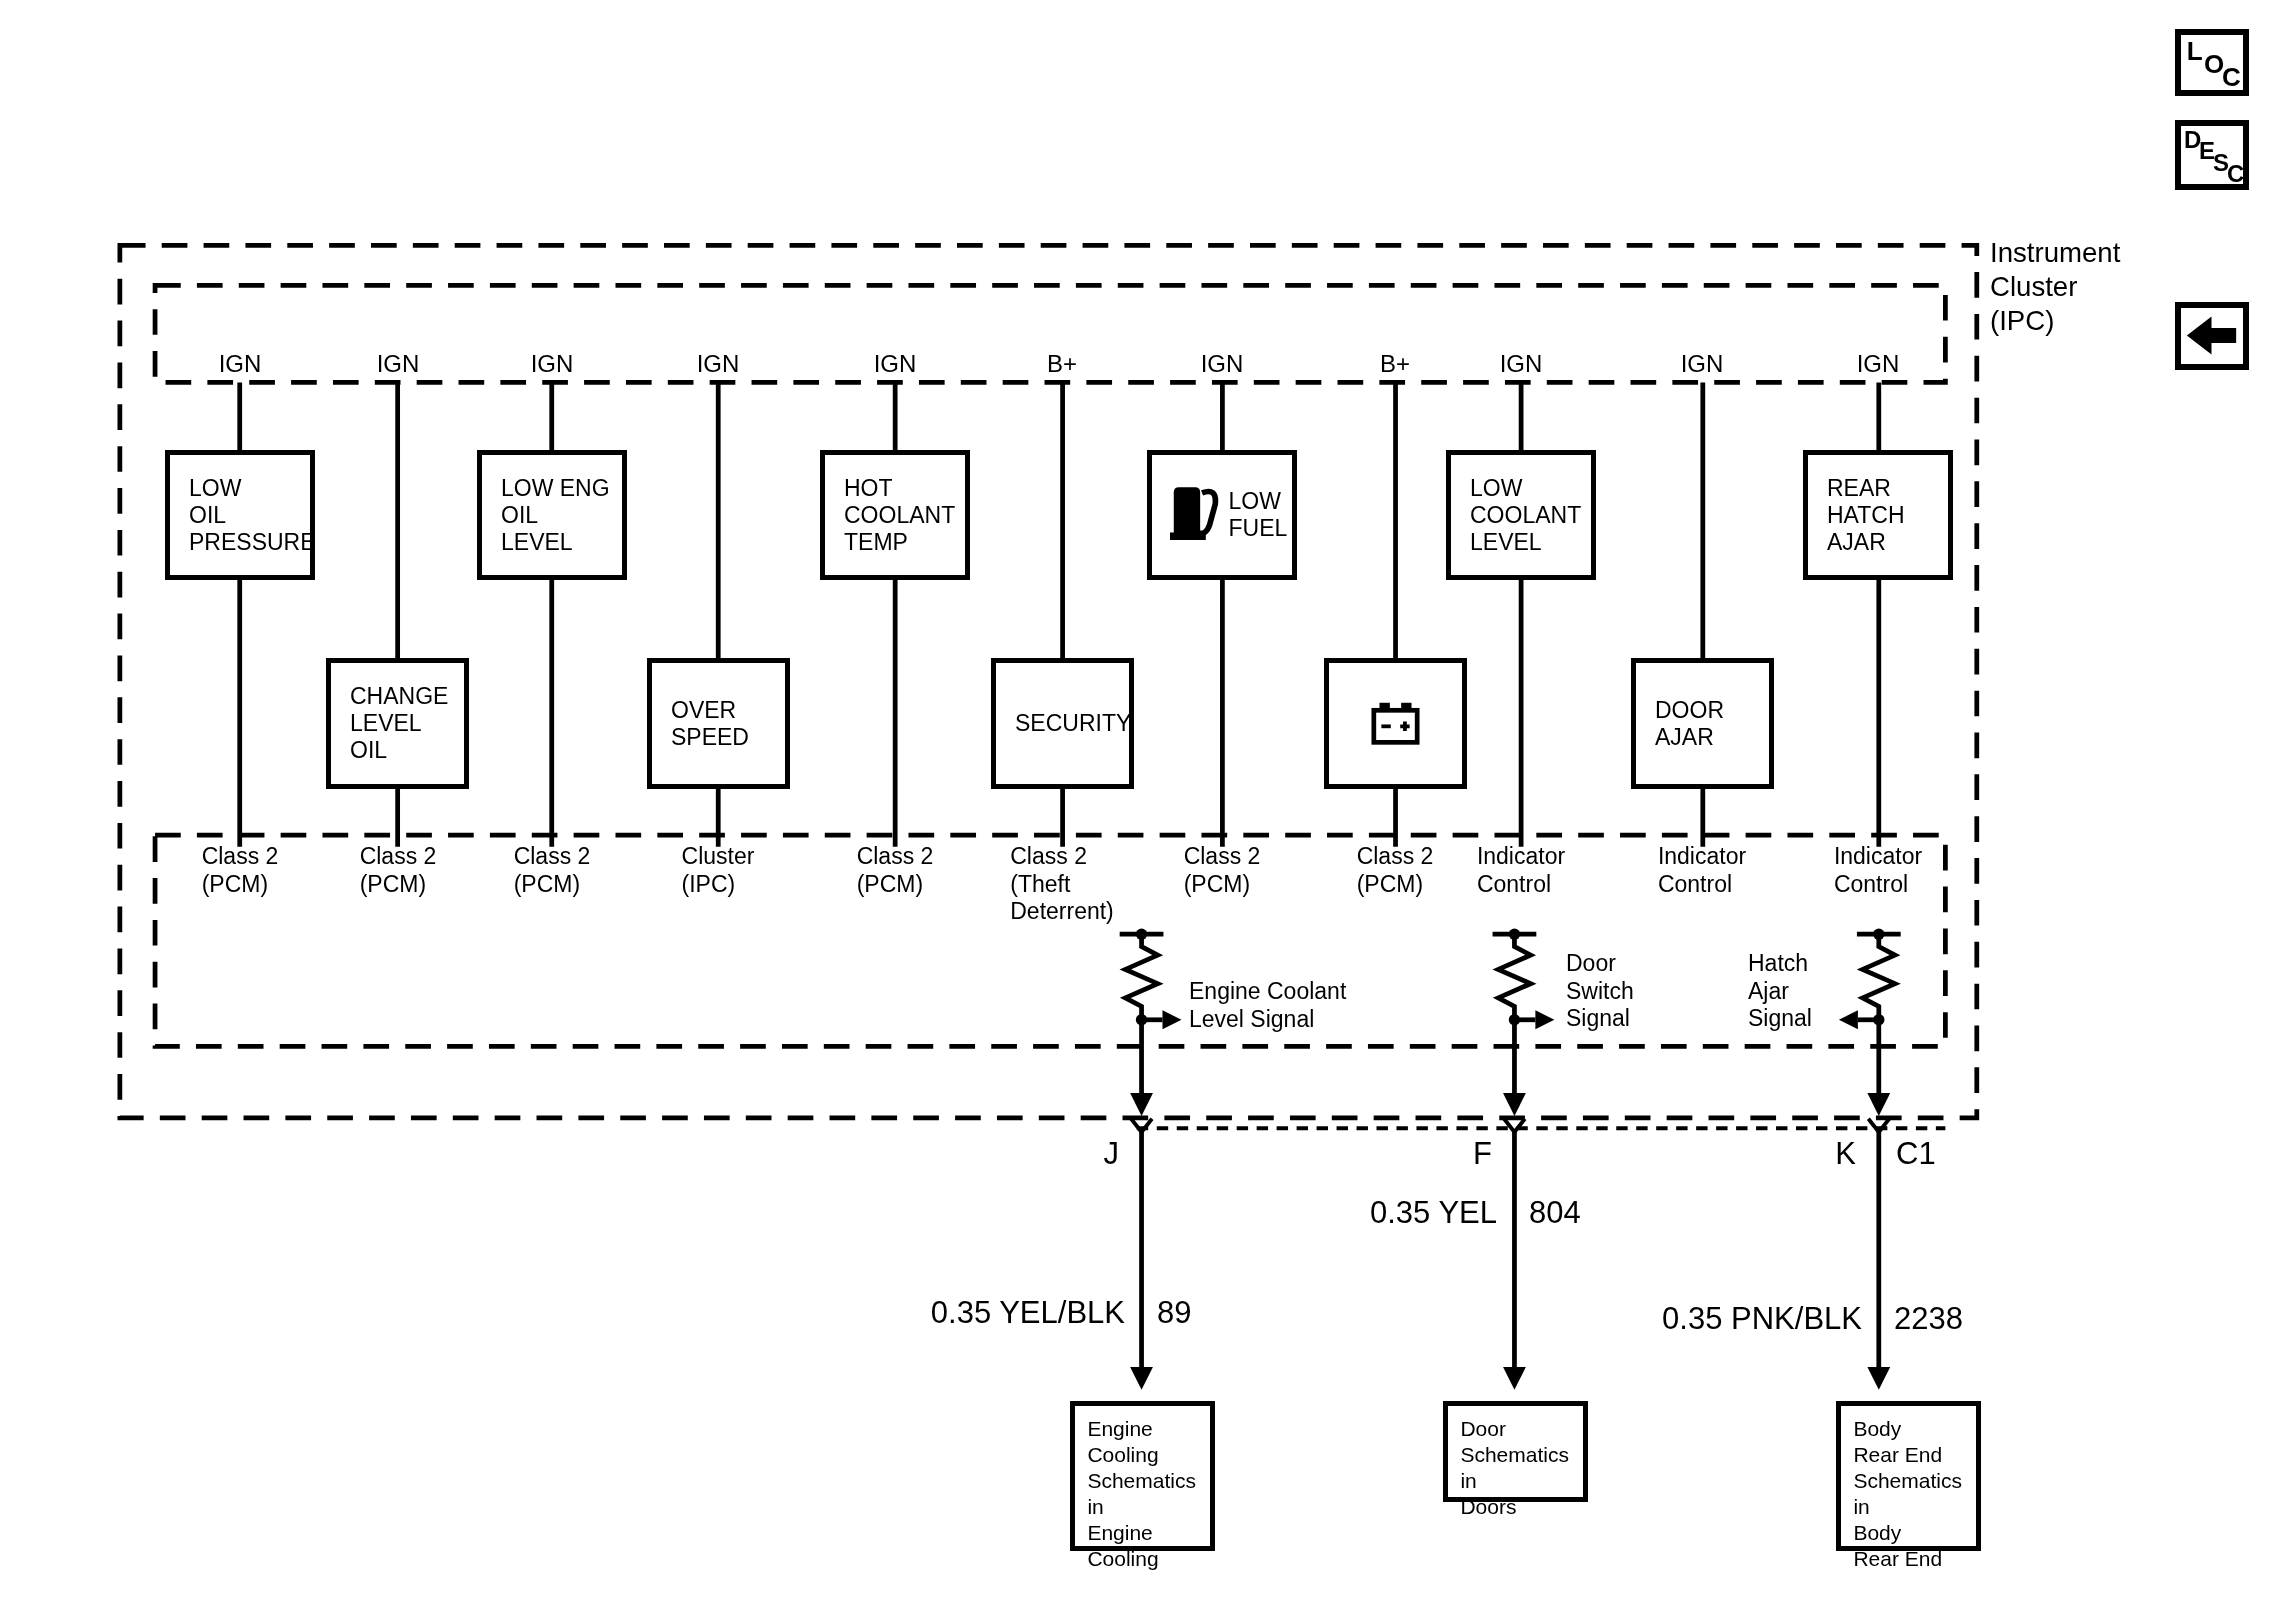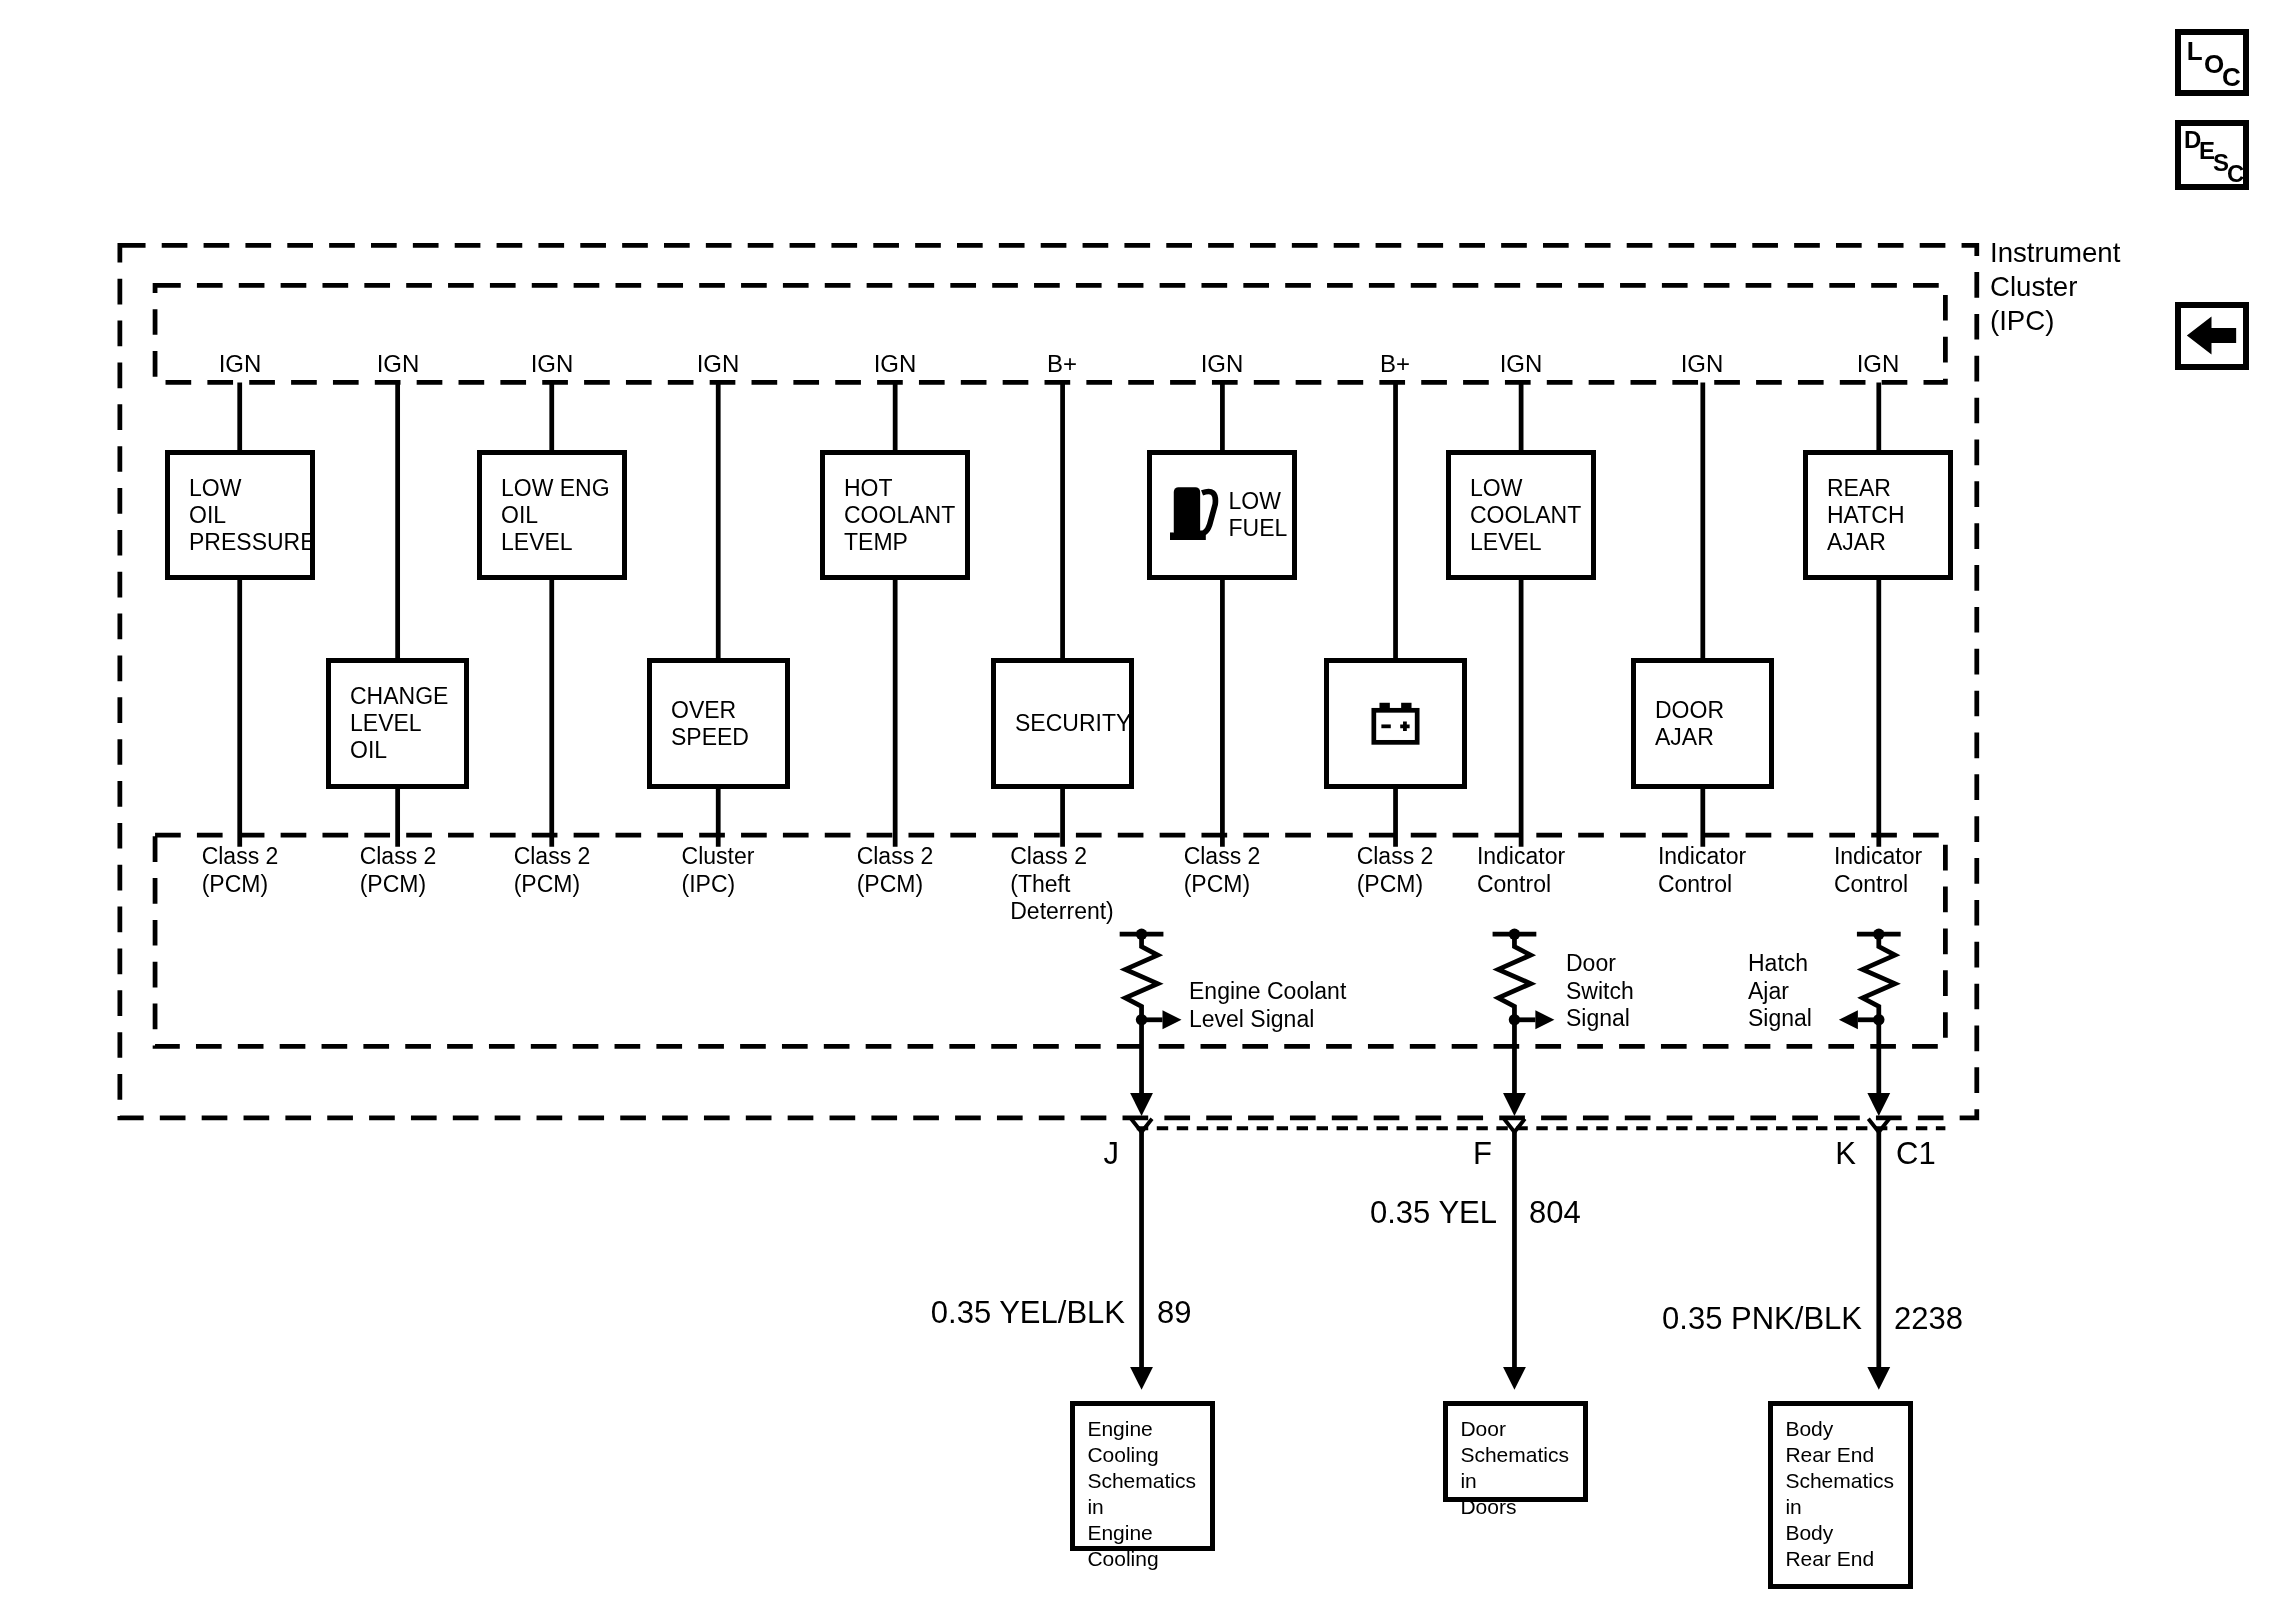--- a/index.html
+++ b/index.html
@@ -200,21 +200,21 @@
   <div class="wirelab" style="left:1894px;top:1301px">2238</div>
 
   <div class="destbox" style="left:1070px;top:1401px;width:145px;height:150px">Engine
 Cooling
 Schematics in
 Engine
 Cooling</div>
   <div class="destbox" style="left:1443px;top:1401px;width:145px;height:101px">Door
 Schematics in
 Doors</div>
-  <div class="destbox" style="left:1768px;top:1401px;width:145px;height:188px">Body
+  <div class="destbox" style="left:1836px;top:1401px;width:145px;height:150px">Body
 Rear End
 Schematics in
 Body
 Rear End</div>
 
   <div id="title">Instrument
 Cluster
 (IPC)</div>
 
   <div class="cornerbtn" style="top:28.5px;height:67px">

